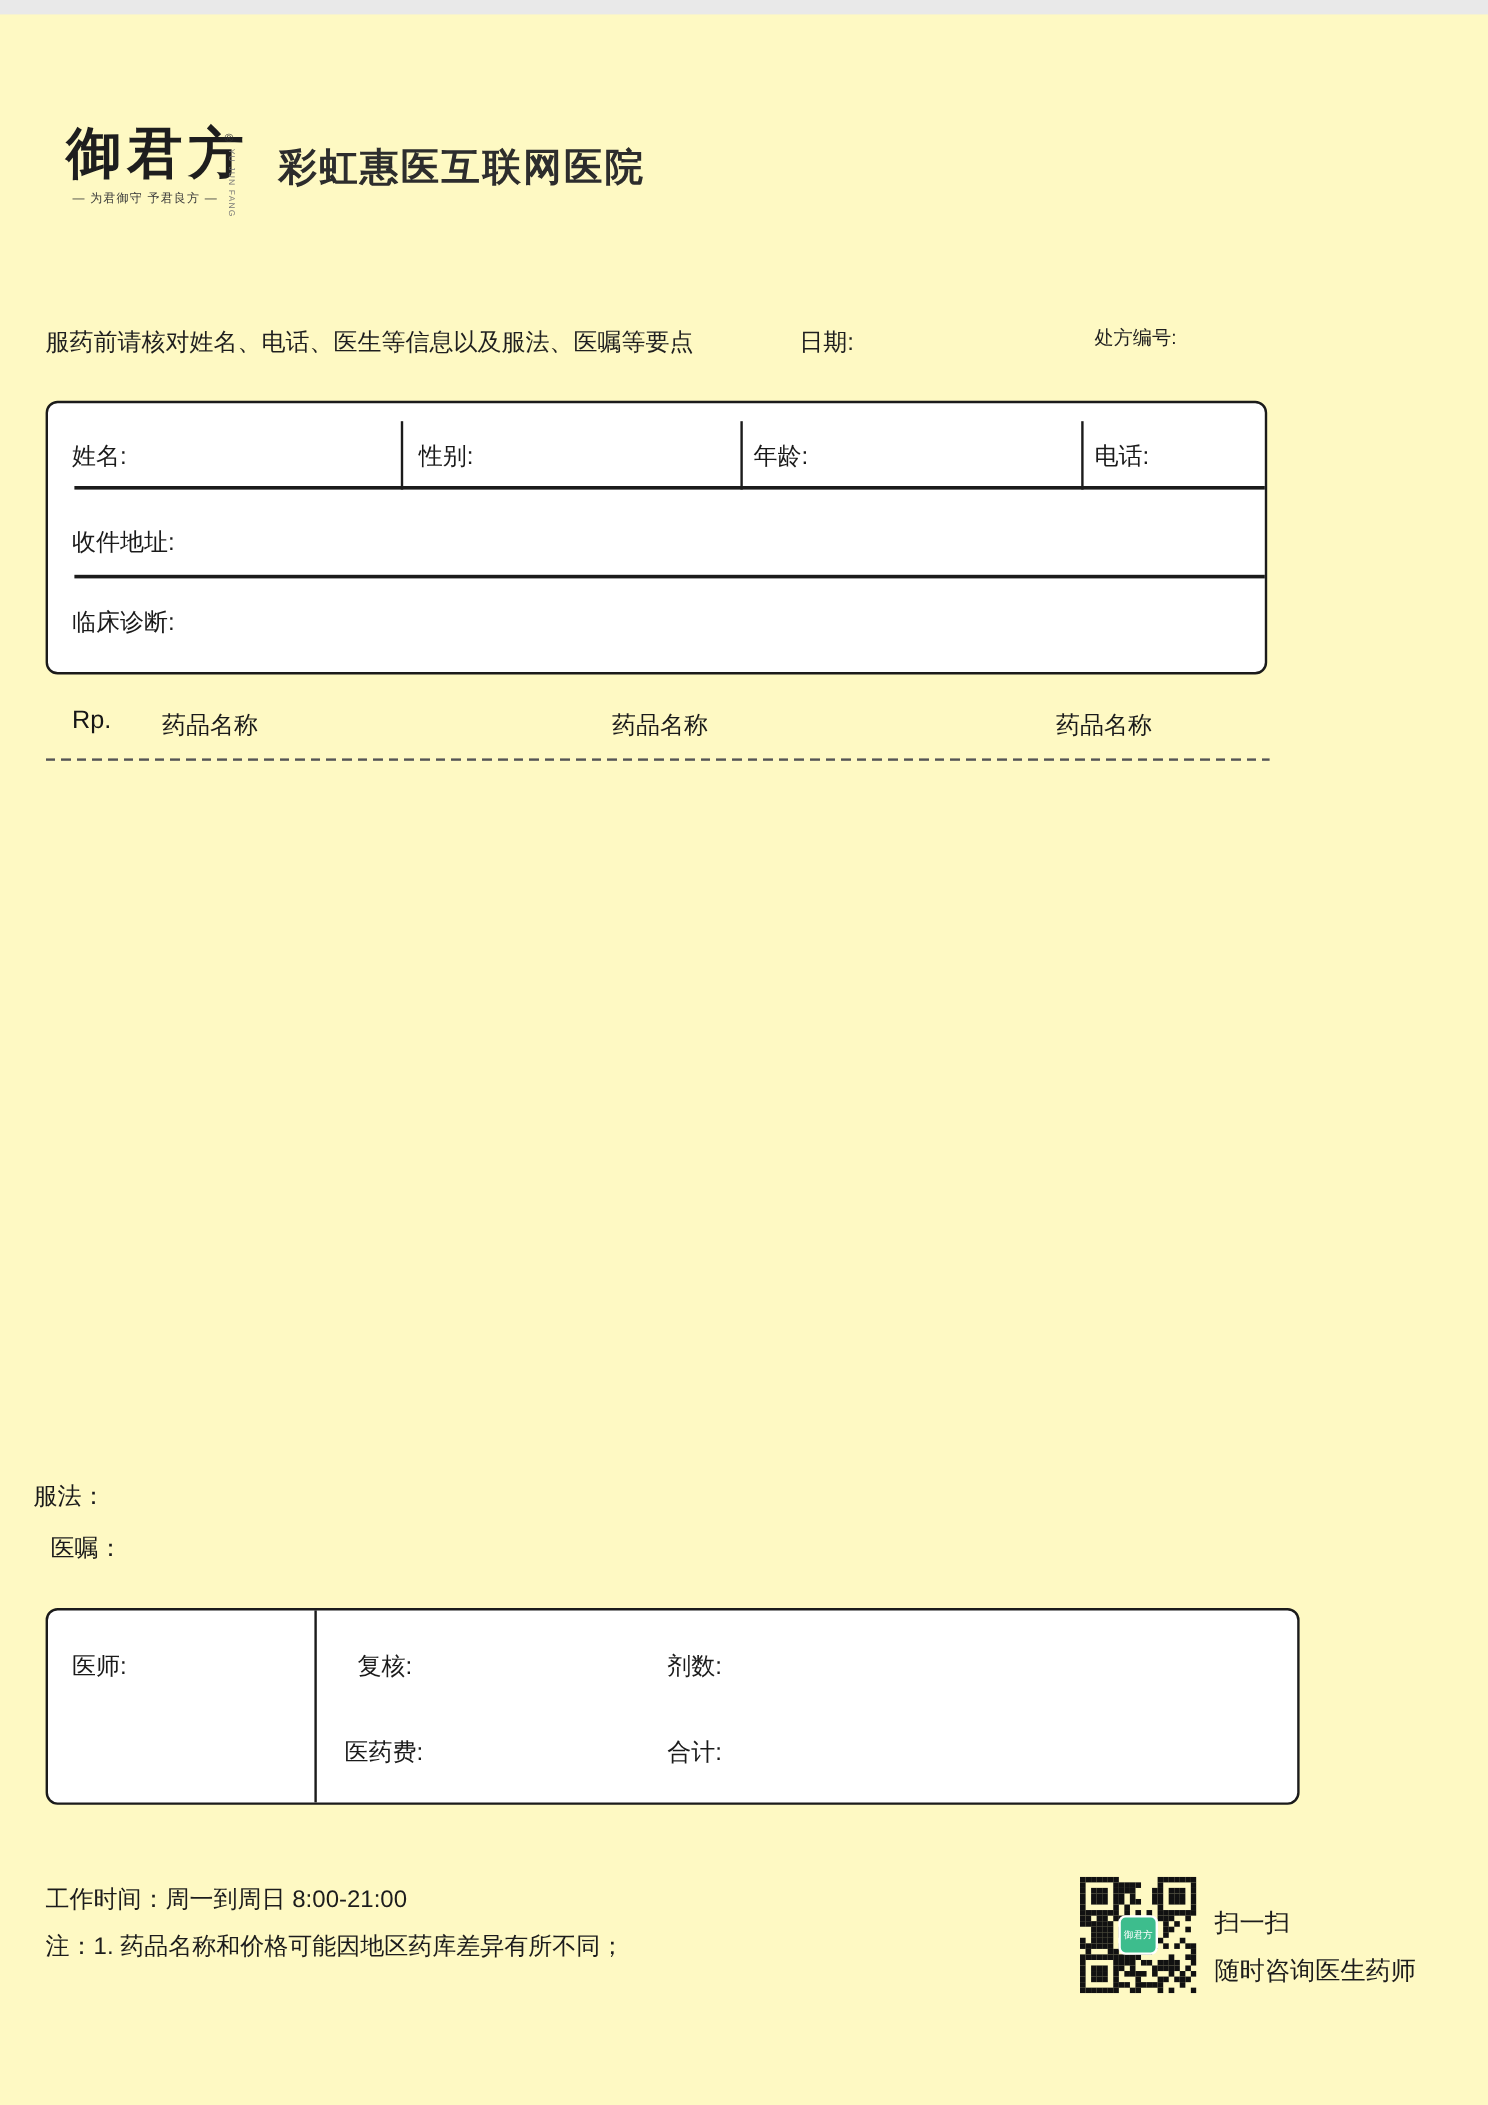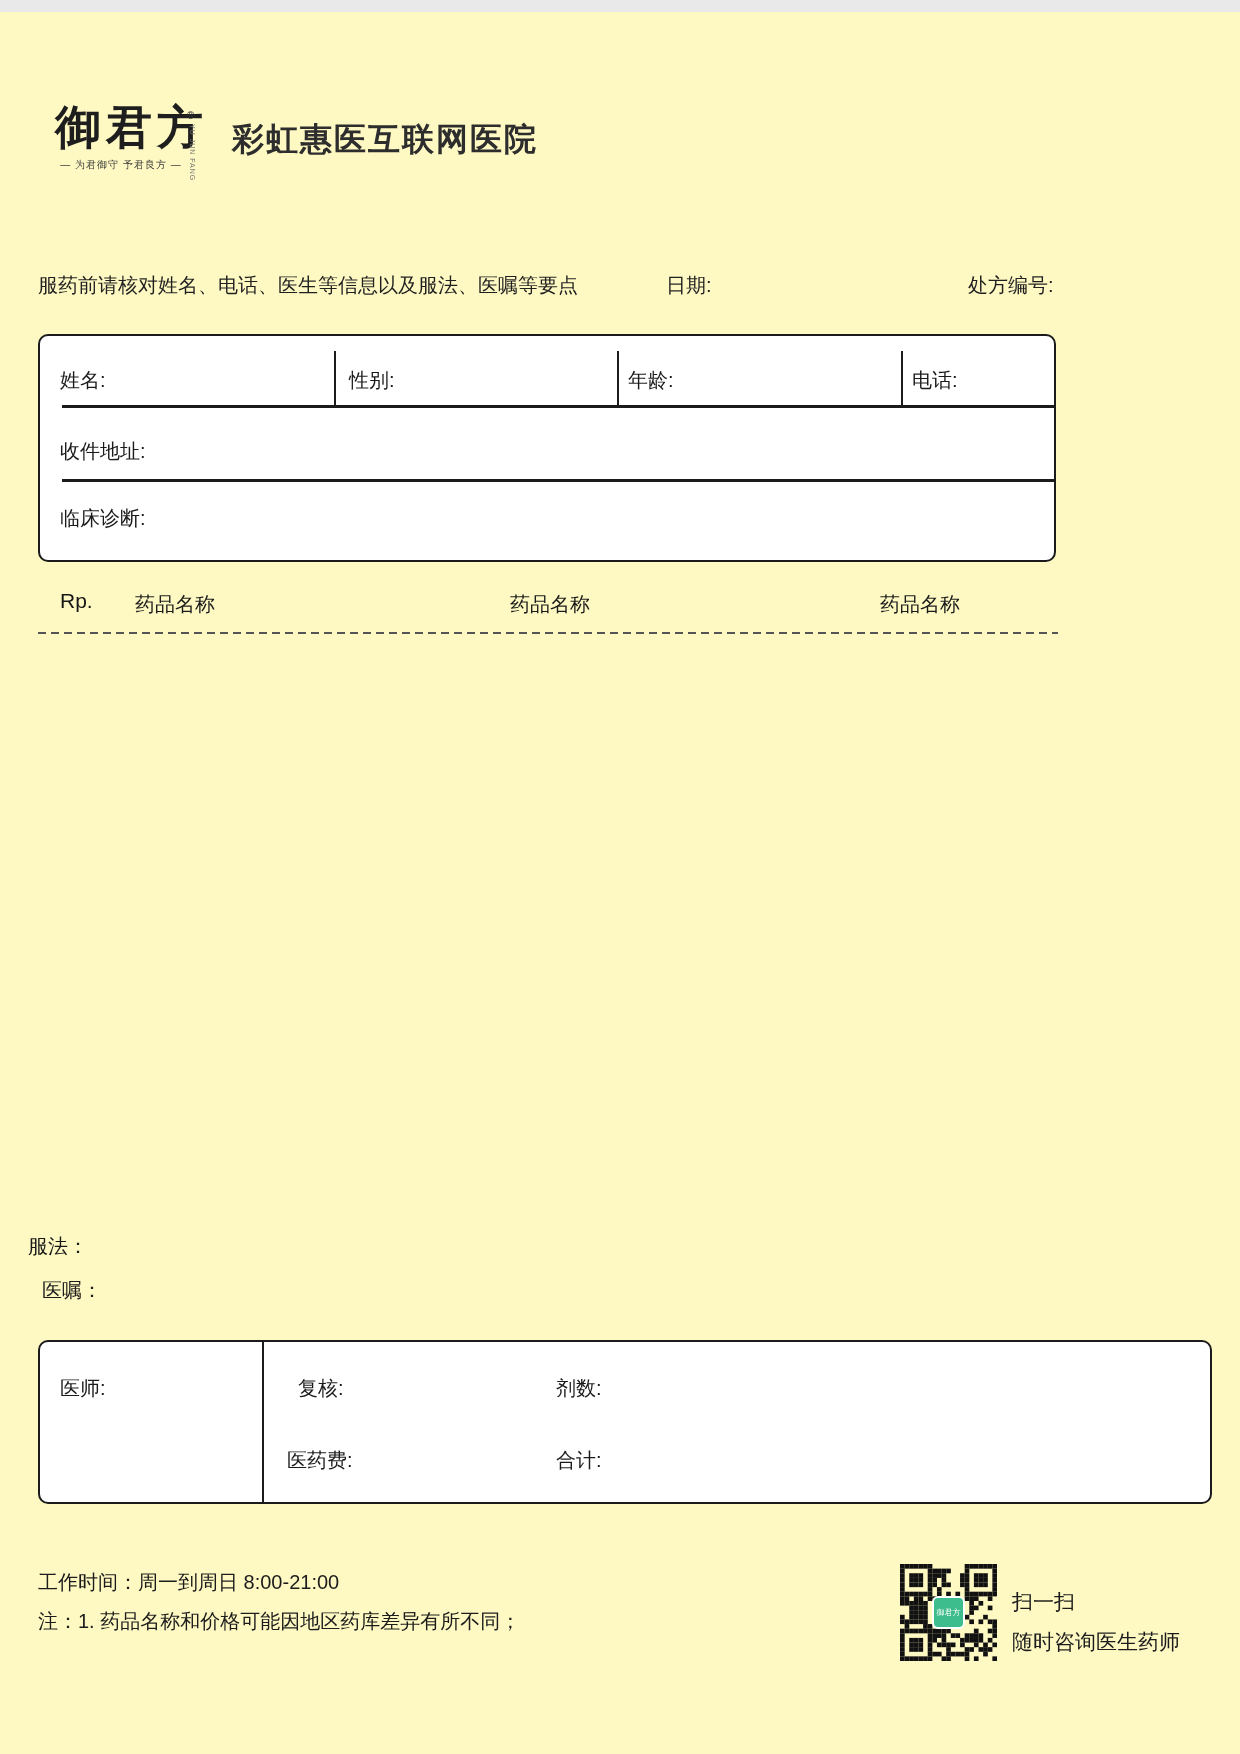--- a/index.html
+++ b/index.html
@@ -36,21 +36,21 @@
   .hospital-name{
     left:232px;top:106px;
     font-size:32px;font-weight:bold;
     letter-spacing:2px;color:#2d2d2d;
     white-space:nowrap;
   }
 
   
   .notice{left:38px;top:260px;font-size:20px;color:#1f1f1f;white-space:nowrap;}
   .date-label{left:666px;top:260px;font-size:20px;color:#1f1f1f;}
-  .rx-number-label{left:968px;top:260px;font-size:20px;color:#1f1f1f;}
+  .rx-number-label{left:912px;top:260px;font-size:16px;color:#1f1f1f;}
 
   
   .patient-box{
     left:38px;top:322px;width:1018px;height:228px;
     border:2.5px solid #1b1b1b;border-radius:10px;
     box-sizing:border-box;background:#fff;
   }
   .patient-box .field-label{position:absolute;font-size:20px;color:#1a1a1a;white-space:nowrap;}
   .lbl-name{left:20px;top:31px;}
   .lbl-gender{left:309px;top:31px;}
@@ -76,21 +76,21 @@
     left:38px;top:620px;width:1020px;height:2px;
     background:repeating-linear-gradient(90deg,#555 0 8px,transparent 8px 13px);
   }
 
   
   .usage-label{left:28px;top:1221px;font-size:20px;color:#1a1a1a;}
   .advice-label{left:42px;top:1265px;font-size:20px;color:#1a1a1a;}
 
   
   .summary-box{
-    left:38px;top:1328px;width:1174px;height:164px;
+    left:38px;top:1328px;width:1045px;height:164px;
     border:2.5px solid #1b1b1b;border-radius:10px;
     box-sizing:border-box;background:#fff;
   }
   .summary-box .field-label{position:absolute;font-size:20px;color:#1a1a1a;white-space:nowrap;}
   .summary-vdiv{position:absolute;left:222px;top:0;bottom:0;width:2px;background:#1b1b1b;}
   .lbl-doctor{left:20px;top:33px;}
   .lbl-review{left:258px;top:33px;}
   .lbl-doses{left:516px;top:33px;}
   .lbl-fee{left:247px;top:105px;}
   .lbl-total{left:516px;top:105px;}

